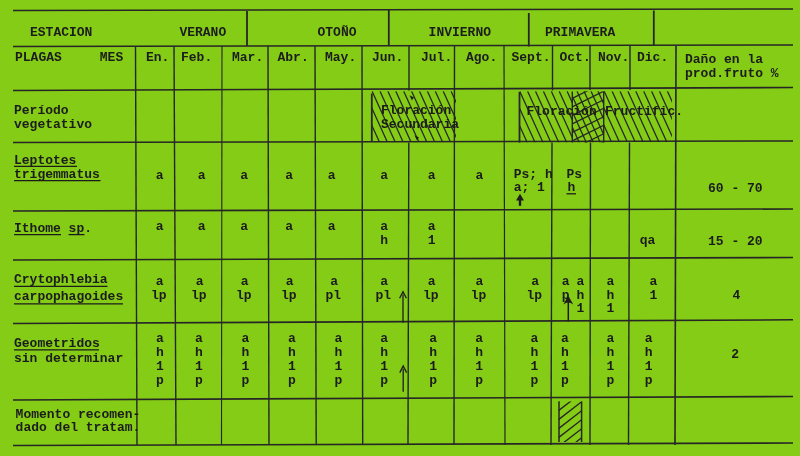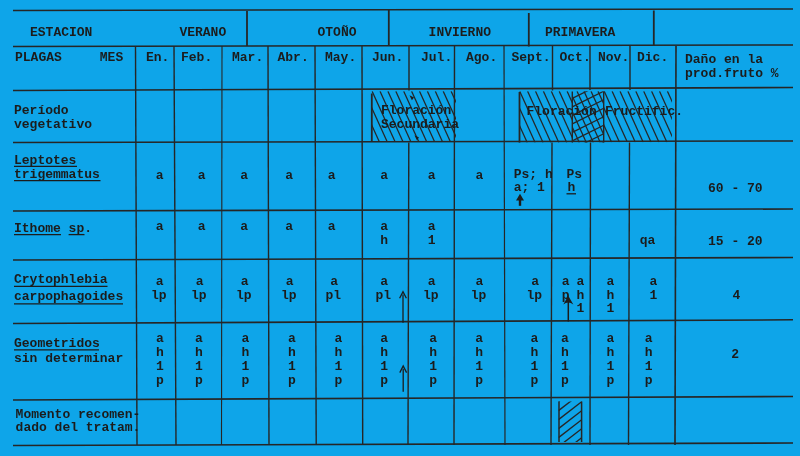--- a/index.html
+++ b/index.html
@@ -1,14 +1,14 @@
 <!DOCTYPE html>
 <html><head><meta charset="utf-8"><style>
 html,body{margin:0;padding:0;background:#ffffff;}
-#page{position:relative;width:800px;height:456px;background:#0ea5e9;overflow:hidden;}
+#page{position:relative;width:800px;height:456px;background:#84cc16;overflow:hidden;}
 svg text{font-family:"Liberation Mono",monospace;font-weight:bold;fill:#1c1c1c;}
 </style></head><body>
 <div id="page"><svg width="800" height="456" viewBox="0 0 800 456">
 <defs>
 <clipPath id="cpA">
           <rect x="371.5" y="91.2" width="84.5" height="50.8"></rect>
         </clipPath>
 <clipPath id="cpB1">
           <rect x="519.3" y="91.2" width="53" height="51.3"></rect>
         </clipPath>

